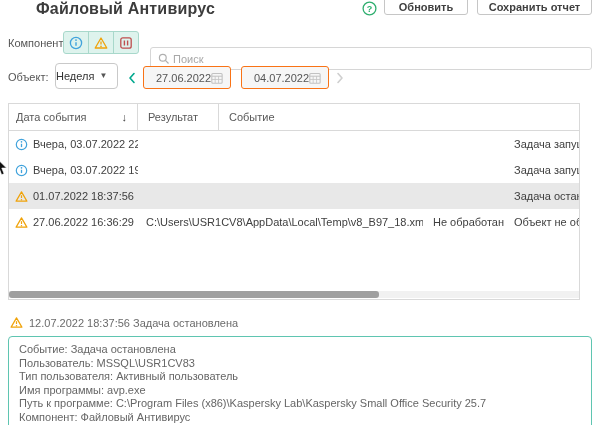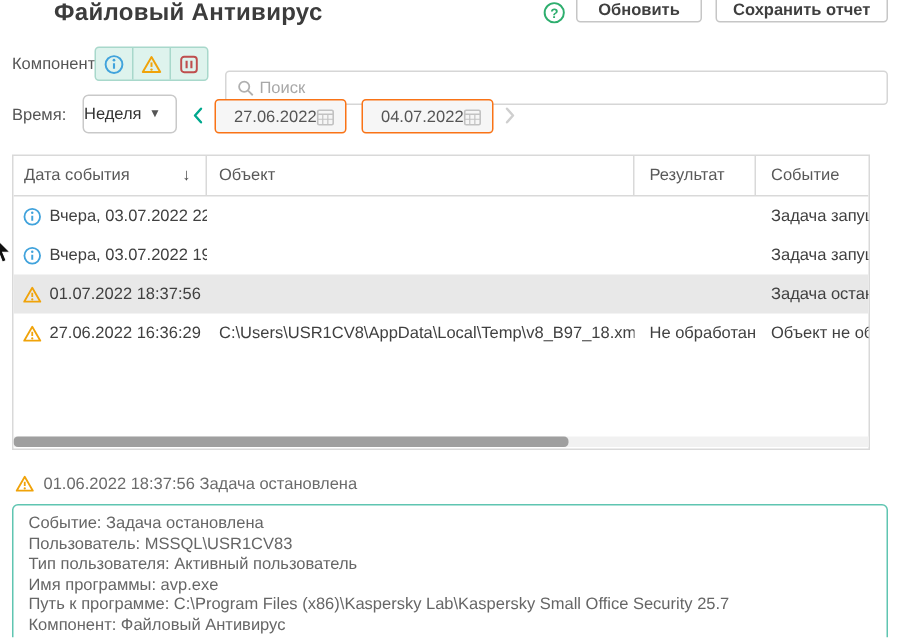--- a/index.html
+++ b/index.html
@@ -156,21 +156,21 @@
   </div>
 
   <div class="search-box">
     <svg width="12" height="12" viewBox="0 0 12 12">
       <circle cx="4.8" cy="4.8" r="3.4" fill="none" stroke="#b0b0b0" stroke-width="1.2"></circle>
       <line x1="7.4" y1="7.4" x2="10.5" y2="10.5" stroke="#b0b0b0" stroke-width="1.2"></line>
     </svg>
     <input type="text" placeholder="Поиск" style="">
   </div>
 
-  <span class="flt-label lbl-time">Время:</span>
+  <span class="flt-label lbl-time">Объект:</span>
 
   <div class="period-select">
     <span>Неделя</span>
     <span class="caret">▼</span>
   </div>
 
   <span class="chev chev-left">
     <svg width="8" height="12" viewBox="0 0 8 12">
       <polyline points="6,1.5 2,6 6,10.5" fill="none" stroke="#00a88e" stroke-width="1.6" stroke-linecap="round" stroke-linejoin="round"></polyline>
     </svg>
@@ -203,21 +203,20 @@
       <polyline points="2,1.5 6,6 2,10.5" fill="none" stroke="#cfcfcf" stroke-width="1.6" stroke-linecap="round" stroke-linejoin="round"></polyline>
     </svg>
   </span>
 
   <div class="table-wrap">
     <div class="thead">
       <div class="th c-date">
         <span>Дата события</span>
         <span class="sort-ico">↓</span>
       </div>
-      <div class="th c-obj">Объект</div>
       <div class="th c-res">Результат</div>
       <div class="th c-evt">Событие</div>
     </div>
 
     <div class="trow">
       <div class="td c-date">
         <span class="sev-ico">
           <svg width="13" height="13" viewBox="0 0 14 14">
               <circle cx="7" cy="7" r="5.6" fill="none" stroke="#41a3dc" stroke-width="1.3"></circle>
               <line x1="7" y1="6.2" x2="7" y2="9.8" stroke="#41a3dc" stroke-width="1.4"></line>
@@ -285,21 +284,21 @@
   </div>
 
   <div class="detail-header">
     <span style="display:flex;">
       <svg width="13" height="13" viewBox="0 0 14 14">
           <path d="M7 2 L12.8 12 L1.2 12 Z" fill="none" stroke="#f0a30a" stroke-width="1.3" stroke-linejoin="round"></path>
           <line x1="7" y1="5.6" x2="7" y2="8.6" stroke="#f0a30a" stroke-width="1.3"></line>
           <circle cx="7" cy="10.4" r="0.8" fill="#f0a30a"></circle>
         </svg>
     </span>
-    <span>01.06.2022 18:37:56 Задача остановлена</span>
+    <span>12.07.2022 18:37:56 Задача остановлена</span>
   </div>
 
   <div class="detail-box">
     <div class="detail-line">Событие: Задача остановлена</div>
     <div class="detail-line">Пользователь: MSSQL\USR1CV83</div>
     <div class="detail-line">Тип пользователя: Активный пользователь</div>
     <div class="detail-line">Имя программы: avp.exe</div>
     <div class="detail-line">Путь к программе: C:\Program Files (x86)\Kaspersky Lab\Kaspersky Small Office Security 25.7</div>
     <div class="detail-line">Компонент: Файловый Антивирус</div>
   </div>

